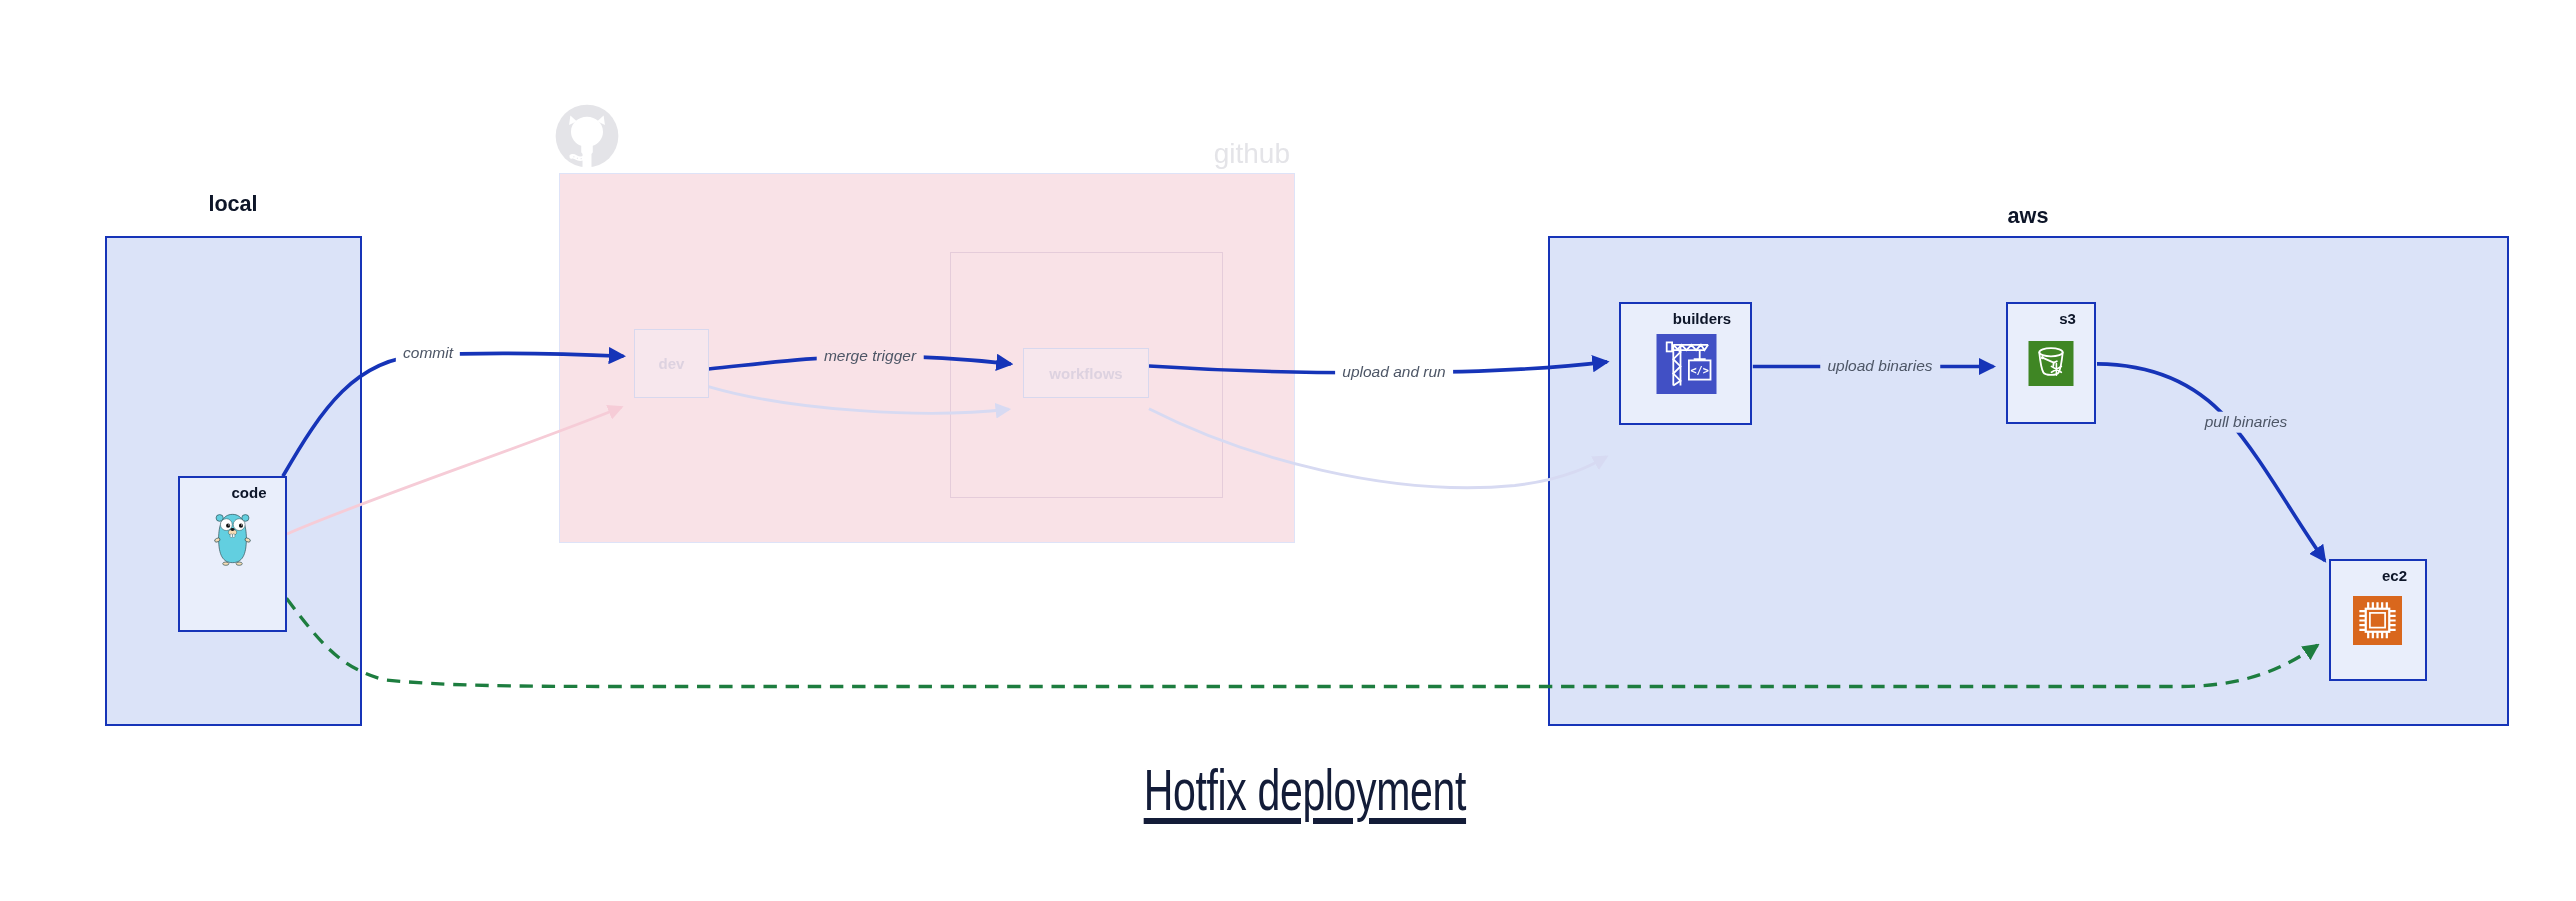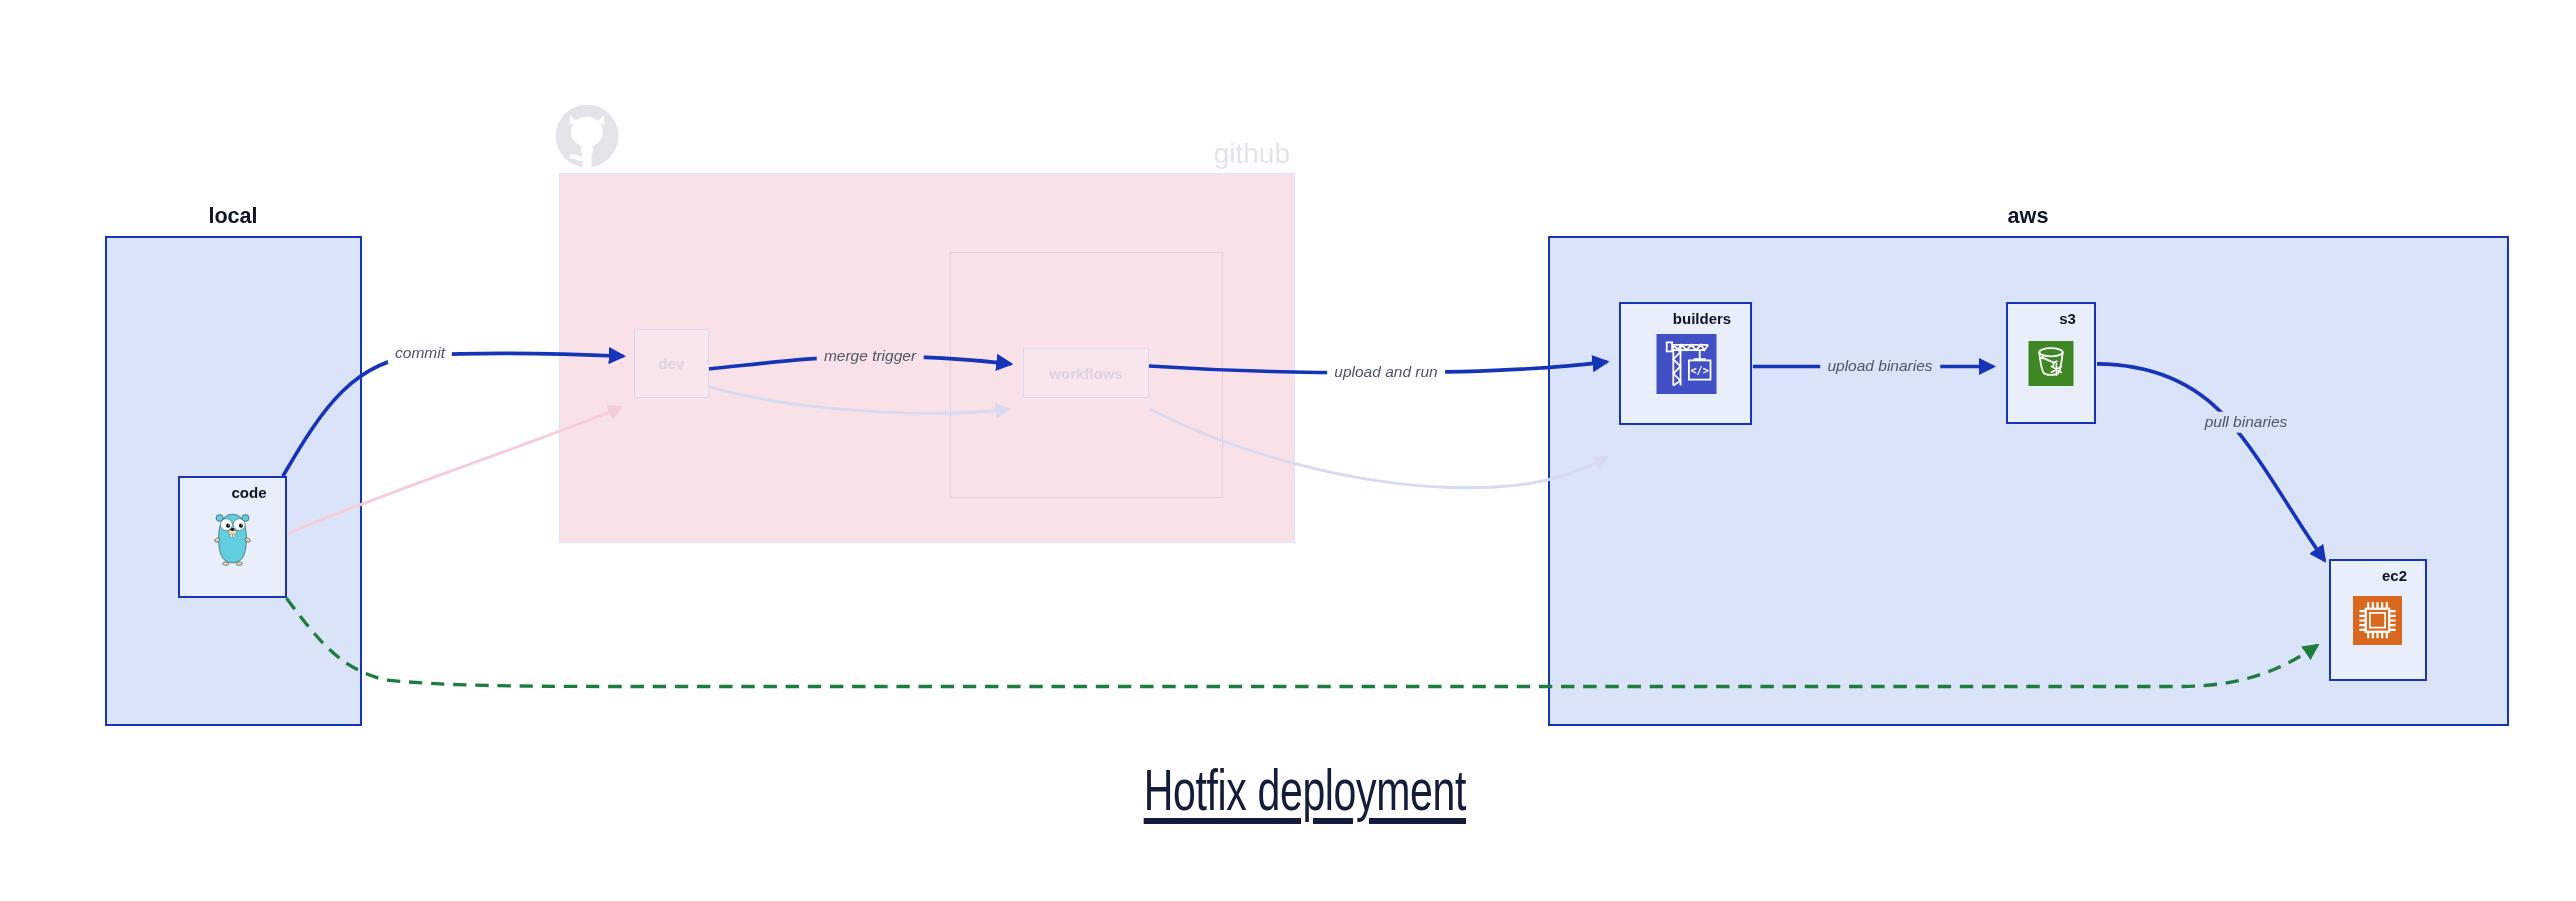--- a/index.html
+++ b/index.html
@@ -40,41 +40,41 @@
   .node-icon{position:absolute;}
   
   #edges{position:absolute;left:0;top:0;z-index:2;}
   .container{z-index:1;}
   .node,.node-faint{z-index:3;}
   .edge-label{
     position:absolute;z-index:4;transform:translate(-50%,-50%);
     font-size:15.5px;font-style:italic;color:var(--label-gray);
     white-space:nowrap;padding:1px 7.2px;line-height:1.2;
   }
-  .bg-white{background:var(--canvas-bg,#ffffff);}
+  .bg-white{background:var(--canvas-bg,#ffffff);margin-left:8px;}
   .bg-pink{background:var(--github-fill);}
   .bg-panel{background:var(--panel-fill);}
   
   .diagram-title{
     position:absolute;left:1081px;top:756px;width:443px;text-align:right;z-index:5;
     white-space:nowrap;
   }
   .diagram-title span{
     display:inline-block;transform:scaleX(0.72);transform-origin:center;
     font-size:57px;font-weight:500;color:var(--title-color);letter-spacing:-0.5px;
     text-decoration:underline;text-decoration-thickness:5.7px;text-underline-offset:8.2px;
     text-decoration-skip-ink:auto;line-height:1.2;
   }
   .octocat{position:absolute;left:555px;top:104px;width:64px;height:64px;z-index:1;}
 </style>
 </head>
 <body>
 
 <div class="container c-blue" style="left:105px;top:236px;width:257px;height:490px;"></div>
-<div class="container-label" style="left:233px;top:204px;">local</div>
+<div class="container-label" style="left:233px;top:192px;">local</div>
 
 <div class="container c-github" style="left:559px;top:173px;width:736px;height:370px;"></div>
 <div class="ghost-label" style="left:1290px;top:138px;transform:translateX(-100%);">github</div>
 
 <svg class="octocat" viewBox="0 0 100 100">
   <circle cx="50" cy="50" r="49" style="fill:var(--ghost);"></circle>
   <path fill="#ffffff" d="M50 20c-13.8 0-25 10.4-25 23.2 0 10.3 6.7 19 16 22v9.3c0 2 1.6 3.5 3.5 3.5h11c1.9 0 3.5-1.5 3.5-3.5v-9.3c9.3-3 16-11.7 16-22C75 30.4 63.8 20 50 20z"></path>
   <path fill="#ffffff" d="M34 27l-10-9-2 15zM66 27l10-9 2 15z"></path>
   <rect x="43" y="72" width="14" height="28" fill="#ffffff"></rect>
   <path d="M43 85c-9 3-11-5-17-3" stroke="#ffffff" stroke-width="7" fill="none" stroke-linecap="round"></path>
@@ -109,21 +109,21 @@
 
   <path d="M 549 924 C 625 792, 690 696, 820 689 C 960 682, 1095 686, 1210 691" fill="none" style="stroke:var(--edge-blue);" stroke-width="7" marker-end="url(#mblue)"></path>
   <path d="M 1375 716 C 1500 703, 1580 692, 1688 691 C 1800 690, 1880 697, 1962 706" fill="none" style="stroke:var(--edge-blue);" stroke-width="7" marker-end="url(#mblue)"></path>
   <path d="M 2230 710 C 2400 721, 2540 724, 2695 723 C 2880 722, 3030 713, 3119 702" fill="none" style="stroke:var(--edge-blue);" stroke-width="7" marker-end="url(#mblue)"></path>
   <path d="M 3402 711 L 3869 711" fill="none" style="stroke:var(--edge-blue);" stroke-width="7" marker-end="url(#mblue)"></path>
   <path d="M 4070 706 C 4185 707, 4265 748, 4322 812 C 4388 886, 4452 1004, 4512 1088" fill="none" style="stroke:var(--edge-blue);" stroke-width="7" marker-end="url(#mblue)"></path>
 
   <path d="M 556 1161 C 625 1252, 662 1296, 745 1319 C 860 1331, 1000 1332, 1200 1332 L 4230 1332 C 4350 1332, 4425 1302, 4498 1252" fill="none" style="stroke:var(--edge-green);" stroke-width="6.5" stroke-dasharray="26 17" marker-end="url(#mgreen)"></path>
 </svg>
 
-<div class="node" style="left:178px;top:476px;width:109px;height:122px;">
+<div class="node" style="left:178px;top:476px;width:109px;height:156px;">
   <div class="node-label">code</div>
 </div>
 <svg class="node-icon" style="left:214px;top:511px;width:37px;height:55px;z-index:3;" viewBox="0 0 72 104">
   <g stroke="#35565c" stroke-width="1.4">
     <ellipse cx="11" cy="12" rx="7" ry="6.5" fill="#62cfe0"></ellipse>
     <ellipse cx="61" cy="12" rx="7" ry="6.5" fill="#62cfe0"></ellipse>
     <path d="M36 5 C16 5 9 26 9 52 C9 84 17 99 36 99 C55 99 63 84 63 52 C63 26 56 5 36 5 Z" fill="#62cfe0"></path>
     <ellipse cx="6.5" cy="55" rx="5.5" ry="3.5" fill="#f7dcb4" transform="rotate(-25 6.5 55)"></ellipse>
     <ellipse cx="65.5" cy="55" rx="5.5" ry="3.5" fill="#f7dcb4" transform="rotate(25 65.5 55)"></ellipse>
     <ellipse cx="23" cy="101" rx="6" ry="3.2" fill="#f7dcb4"></ellipse>

